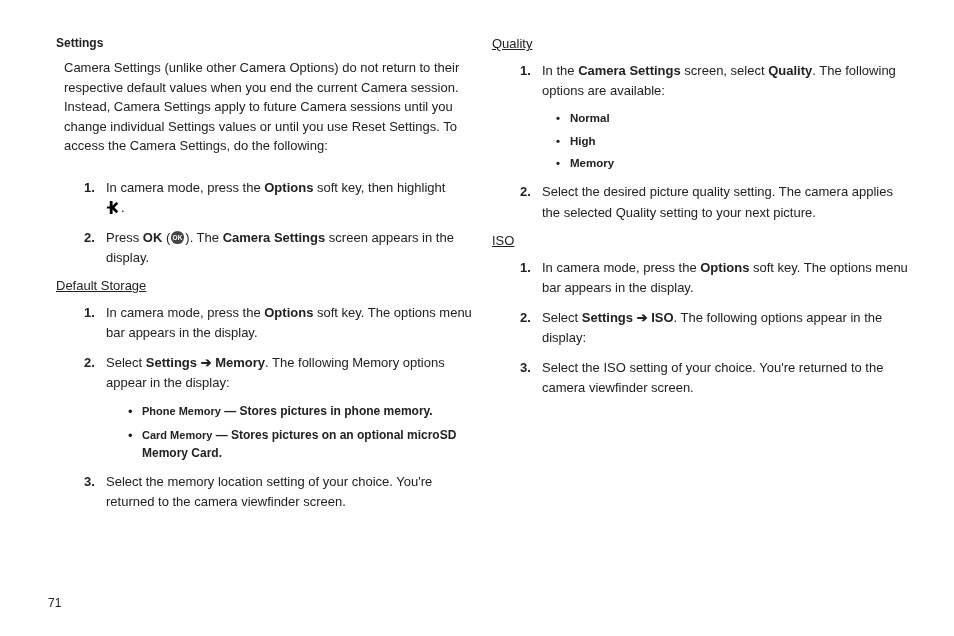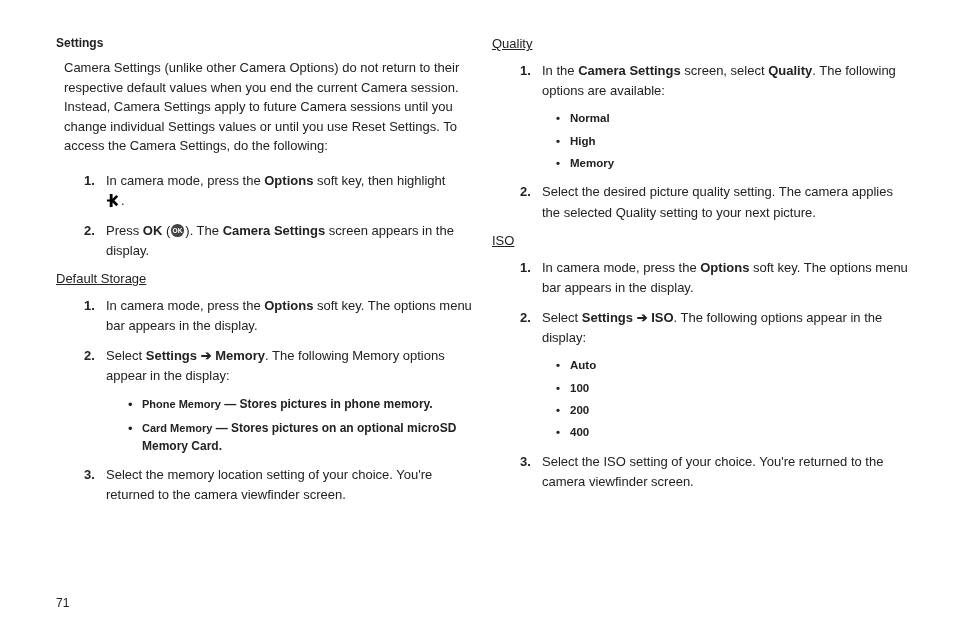--- a/index.html
+++ b/index.html
@@ -21,21 +21,21 @@
       flex: 1;
       min-width: 0;
     }
     .section-heading {
       font-weight: bold;
       font-size: 12px;
       margin-bottom: 8px;
     }
     .intro-para {
       line-height: 1.5;
-      margin-bottom: 15px;
+      margin-bottom: 22px;
       padding-left: 8px;
     }
     .sub-heading {
       text-decoration: underline;
       font-size: 13px;
       margin-top: 8px;
       margin-bottom: 10px;
       padding-left: 0;
     }
     ol {
@@ -101,21 +101,21 @@
     .icon-ok {
       display: inline-block;
       width: 15px;
       height: 15px;
       vertical-align: -3px;
     }
     .arrow { font-weight: bold; }
     .page-num {
       position: absolute;
       bottom: 26px;
-      left: 56px;
+      left: 48px;
       font-size: 12px;
     }
   </style>
 </head>
 <body>
 
 <div class="columns">
 
   <div class="col">
     <div class="section-heading">Settings</div>
@@ -184,26 +184,20 @@
 
     <div class="sub-heading">ISO</div>
     <ol>
       <li>
         <span class="num">1.</span>
         <span>In camera mode, press the </span><span class="bold">Options</span><span> soft key. The options menu bar appears in the display.</span>
       </li>
       <li>
         <span class="num">2.</span>
         <span>Select </span><span class="bold">Settings</span><span class="arrow"> ➔ </span><span class="bold">ISO</span><span>. The following options appear in the display:</span>
-        <ul class="simple-bullets">
-          <li>Auto</li>
-          <li>100</li>
-          <li>200</li>
-          <li>400</li>
-        </ul>
       </li>
       <li>
         <span class="num">3.</span>
         <span>Select the ISO setting of your choice. You're returned to the camera viewfinder screen.</span>
       </li>
     </ol>
   </div>
 </div>
 
 <div class="page-num">71</div>

